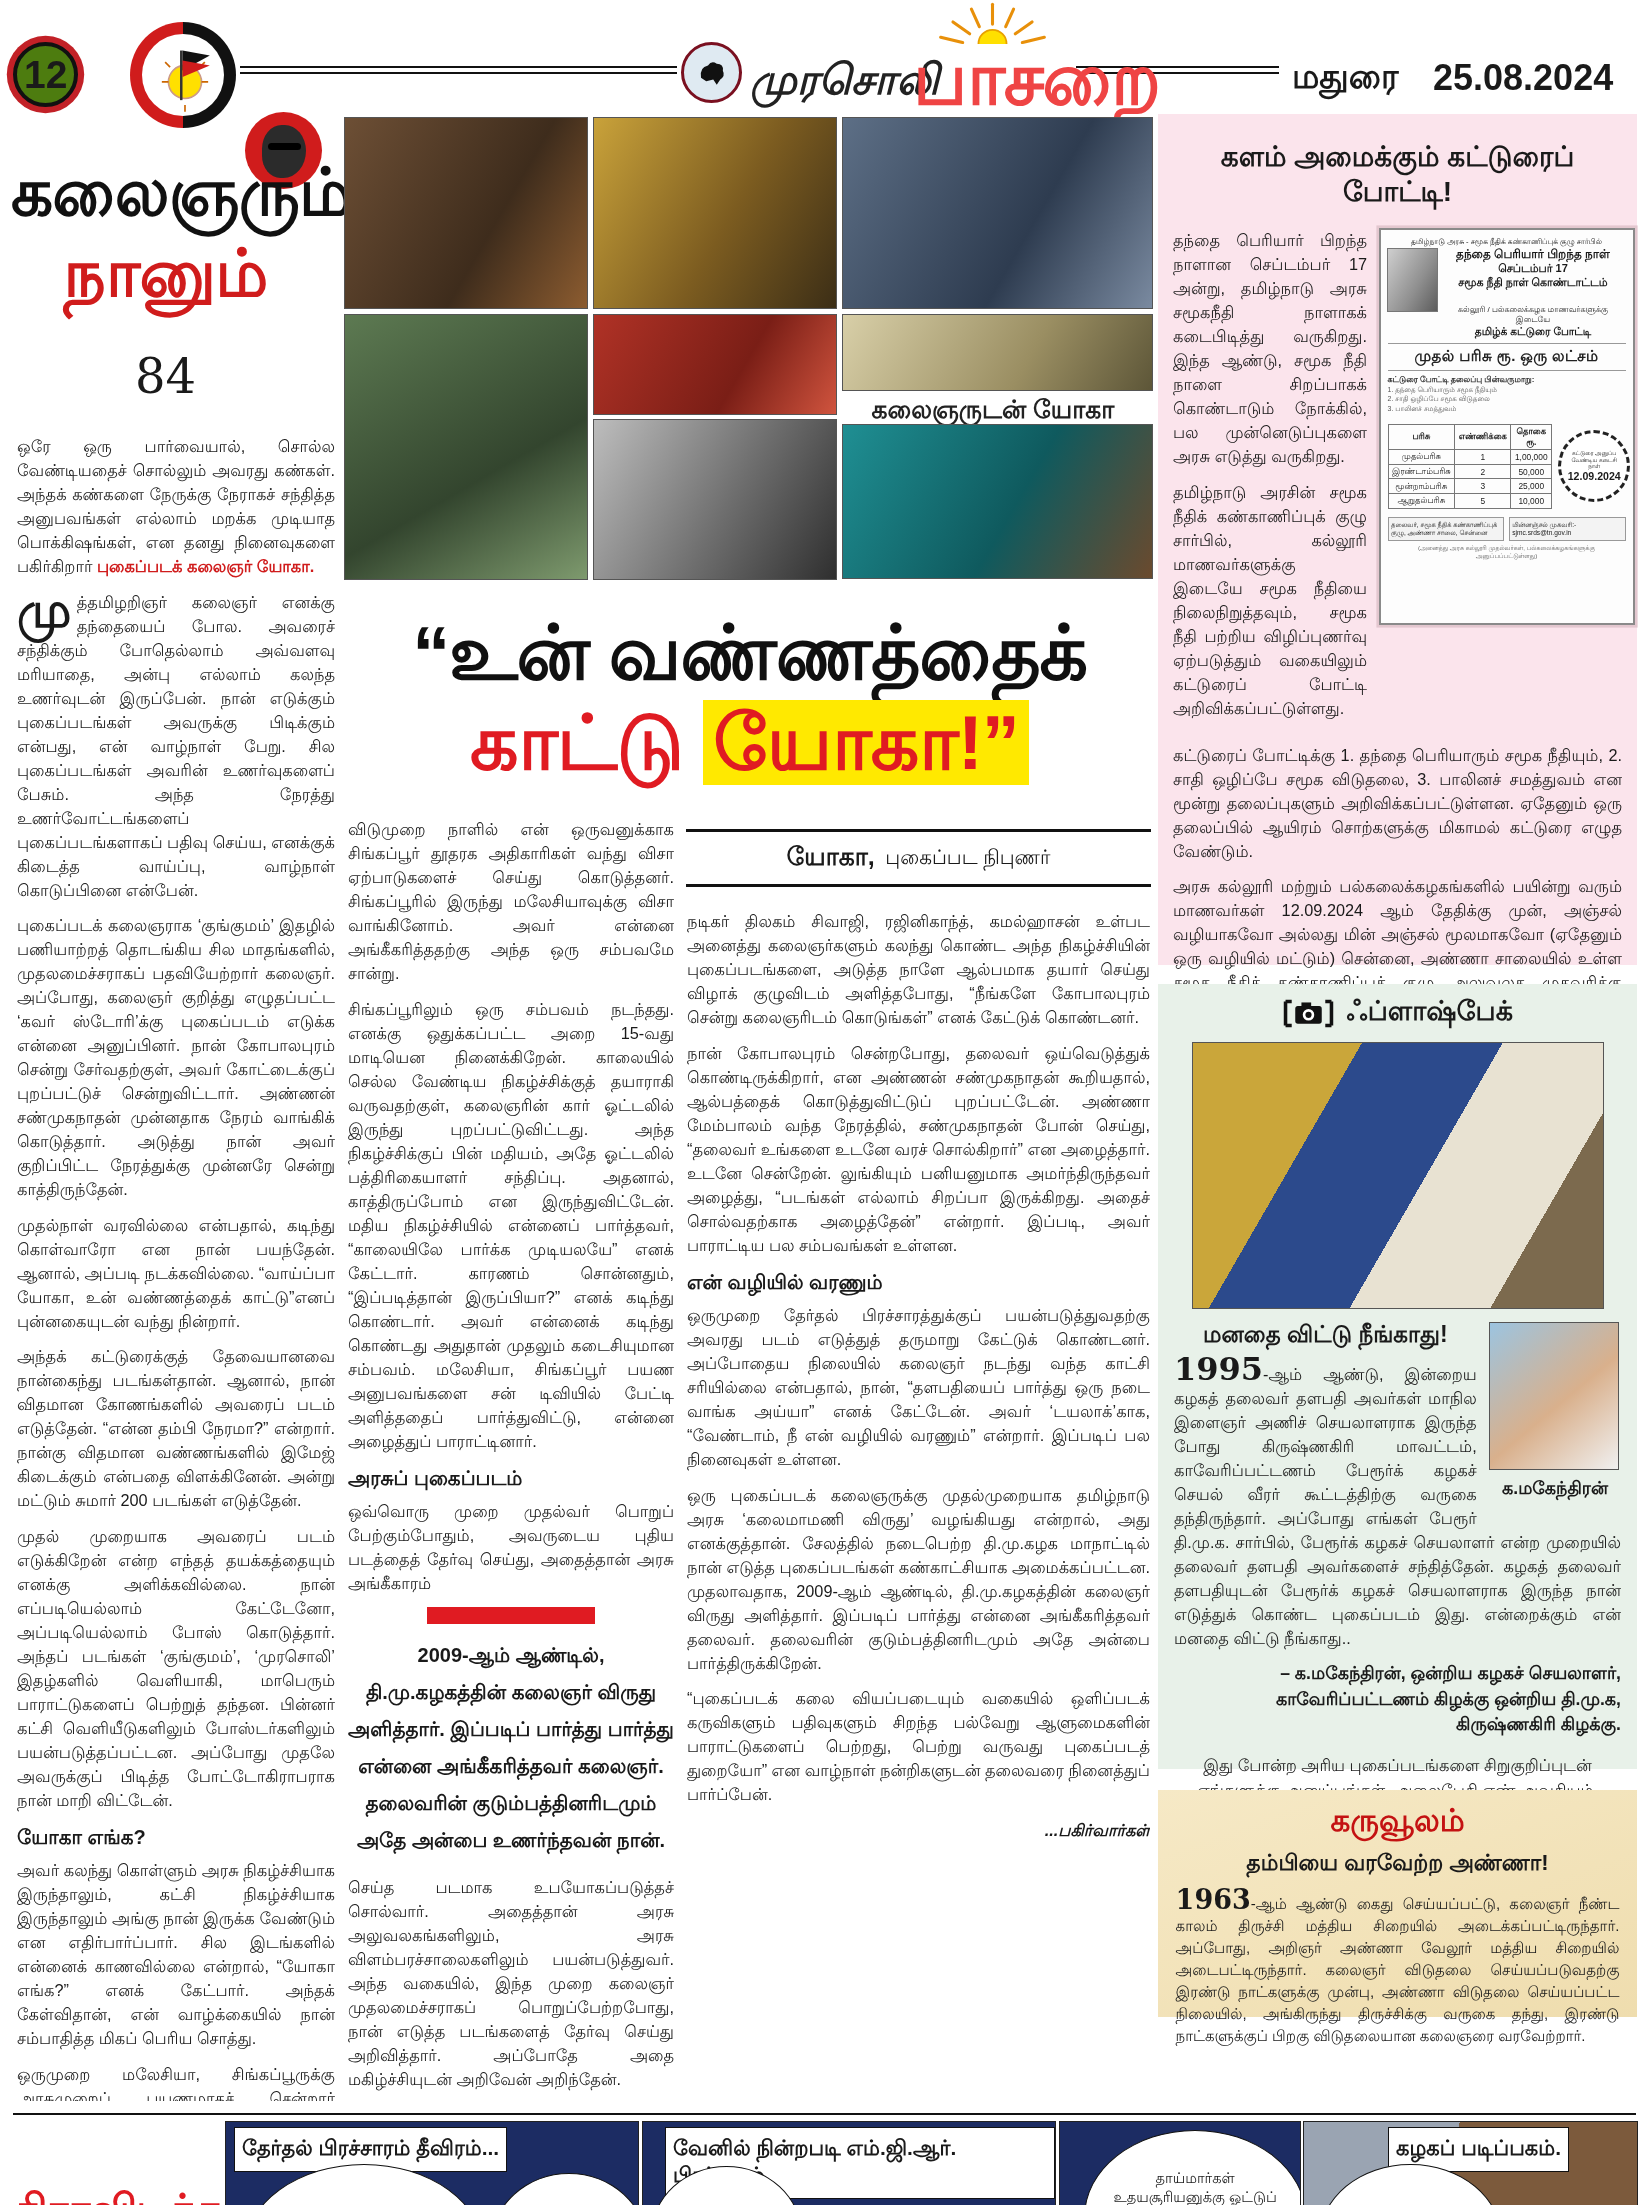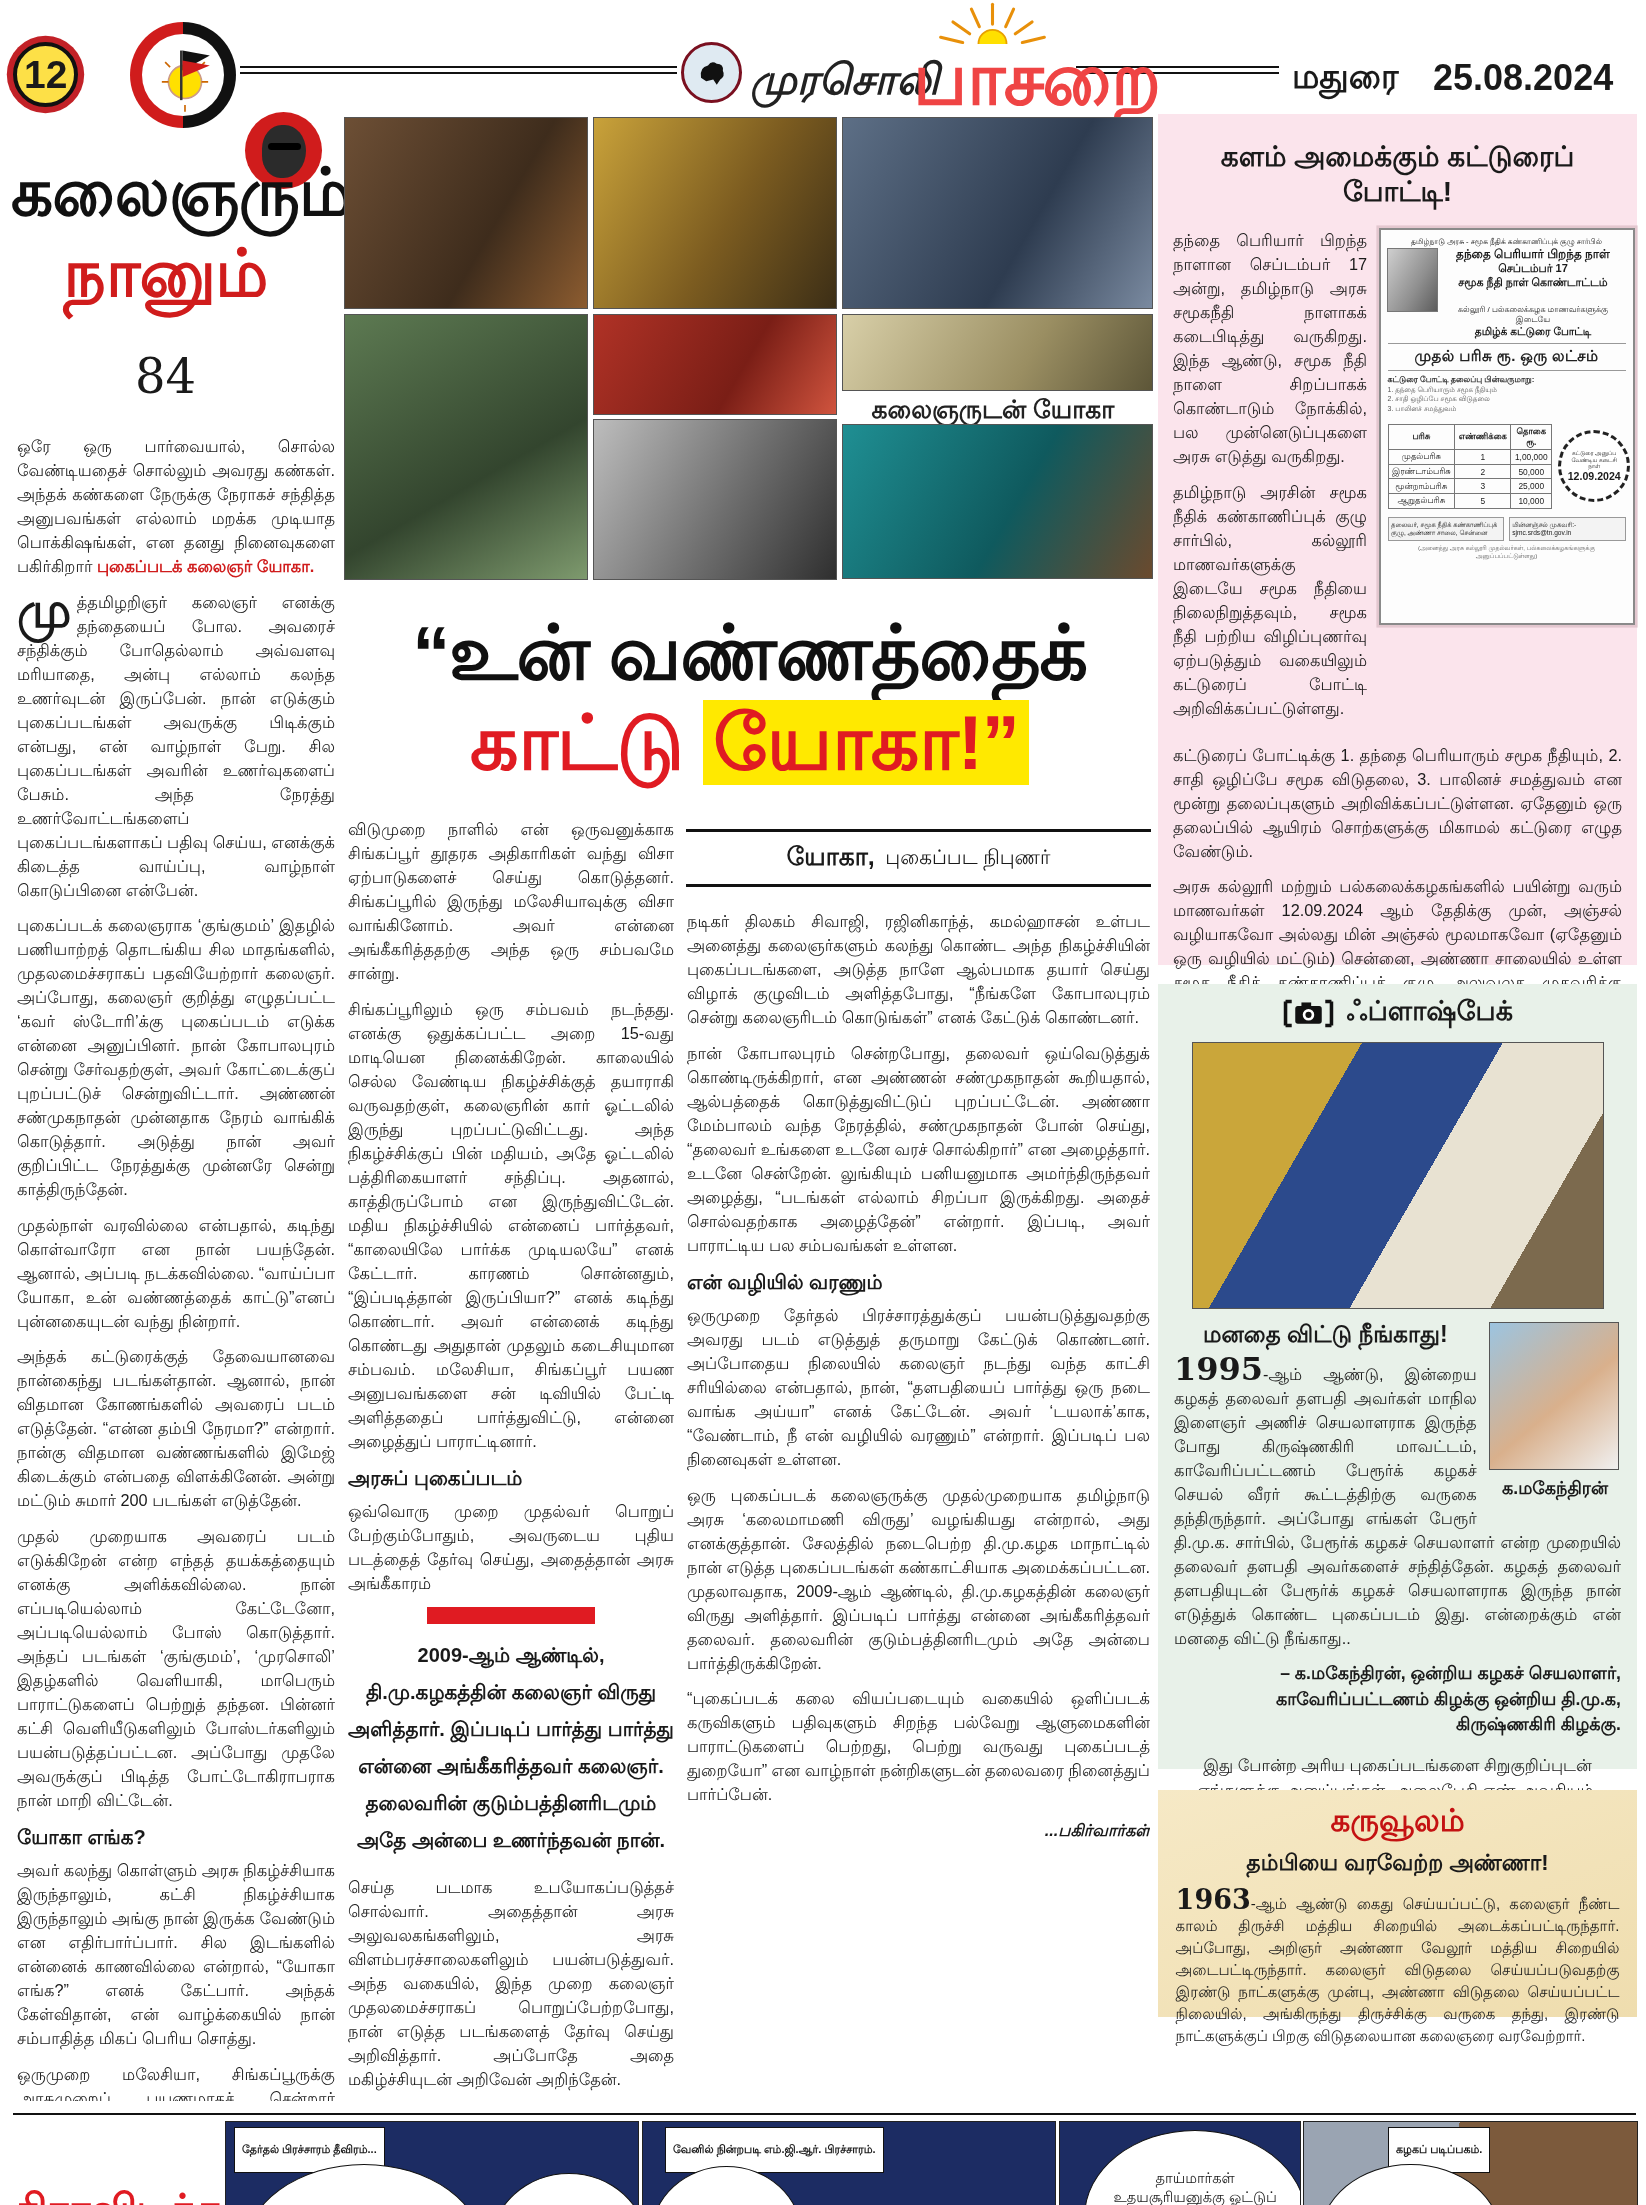--- a/index.html
+++ b/index.html
@@ -3,21 +3,21 @@
 <meta charset="utf-8">
 <style>
   html,body{margin:0;padding:0;background:#e9e9e9;}
   .page{position:relative;width:1647px;height:2573px;background:#ffffff;overflow:hidden;
         font-family:"Liberation Sans",sans-serif;color:#1a1a1a;}
   .abs{position:absolute;}
   .jus{text-align:justify;}
   .ctr{text-align:center;}
   p{margin:0 0 11.5px 0;}
   
-  .pagenum{border-radius:50%;background:#fde047;border:4.4px solid #111;box-shadow:0 0 0 6.2px #c22127;
+  .pagenum{border-radius:50%;background:#4d7c0f;border:4.4px solid #111;box-shadow:0 0 0 6.2px #c22127;
            display:flex;align-items:center;justify-content:center;font-weight:bold;font-size:39px;}
   .ring{border-radius:50%;background:conic-gradient(#111 0 50%,#d01c1c 50% 100%);
         display:flex;align-items:center;justify-content:center;}
   .ring-in{width:78%;height:78%;border-radius:50%;background:#fff;position:relative;overflow:hidden;}
   .bullcirc{border-radius:50%;background:#dfeaf2;border:3.5px solid #7a1020;display:flex;align-items:center;justify-content:center;}
   .rule2{border-top:2.6px solid #111;border-bottom:2.6px solid #111;height:3.5px;}
   .mast-black{font-weight:bold;color:#222;font-style:italic;}
   .mast-red{font-weight:900;color:#ef4444;letter-spacing:-1.8px;}
   
   .ser-black{font-weight:900;font-size:66px;line-height:1;color:#111;letter-spacing:-0.9px;}
@@ -47,21 +47,21 @@
   .ptable{border-collapse:collapse;margin:3.5px auto;width:62%;}
   .ptable td,.ptable th{border:0.9px solid #777;font-size:8.4px;padding:1.3px 3.5px;text-align:center;}
   .stamp{border-radius:50%;border:3.5px dashed #222;display:flex;flex-direction:column;align-items:center;justify-content:center;text-align:center;background:#fff;}
   
   .fb-head{display:flex;align-items:center;justify-content:center;gap:11.5px;font-weight:900;font-size:27px;}
   .fb-portrait{float:right;width:132px;margin:0 0 6.2px 12.3px;text-align:center;}
   .sig{font-weight:bold;font-size:17.6px;line-height:25.6px;text-align:right;}
   
   .comic-title{color:#e01b22;font-weight:900;font-size:42px;line-height:1.05;letter-spacing:-0.9px;}
   .panel{border:1.8px solid #222;overflow:hidden;}
-  .pcap{position:absolute;background:#fff;border:1.3px solid #111;font-weight:bold;font-size:11px;padding:15px 7px;}
+  .pcap{position:absolute;background:#fff;border:1.3px solid #111;font-weight:bold;font-size:21px;padding:8px 7px;}
   .bubble{position:absolute;background:#fff;border:1.8px solid #111;border-radius:50%;display:flex;align-items:center;justify-content:center;text-align:center;font-size:14.6px;line-height:19.4px;padding:13.2px;}
 </style>
 </head>
 <body>
 
 <div class="page">
 
   <div class="abs pagenum" style="left:13.2px;top:42px;width:57px;height:57px;">
     <span>12</span>
   </div>

